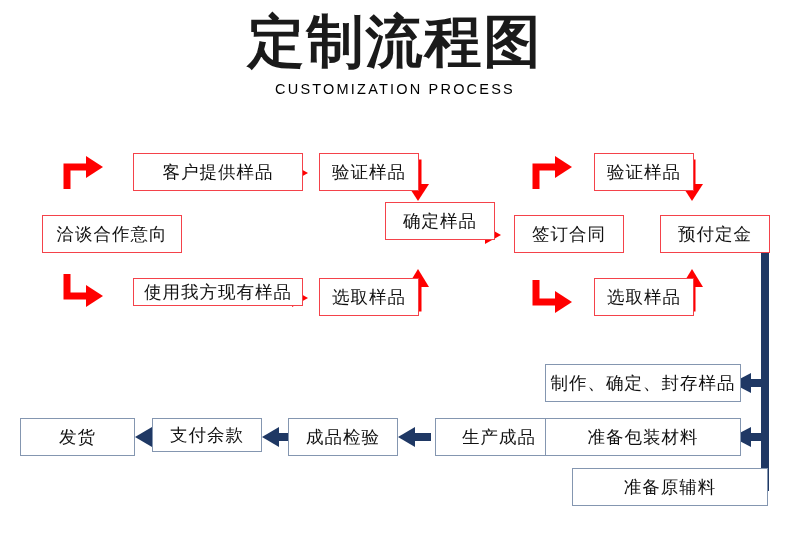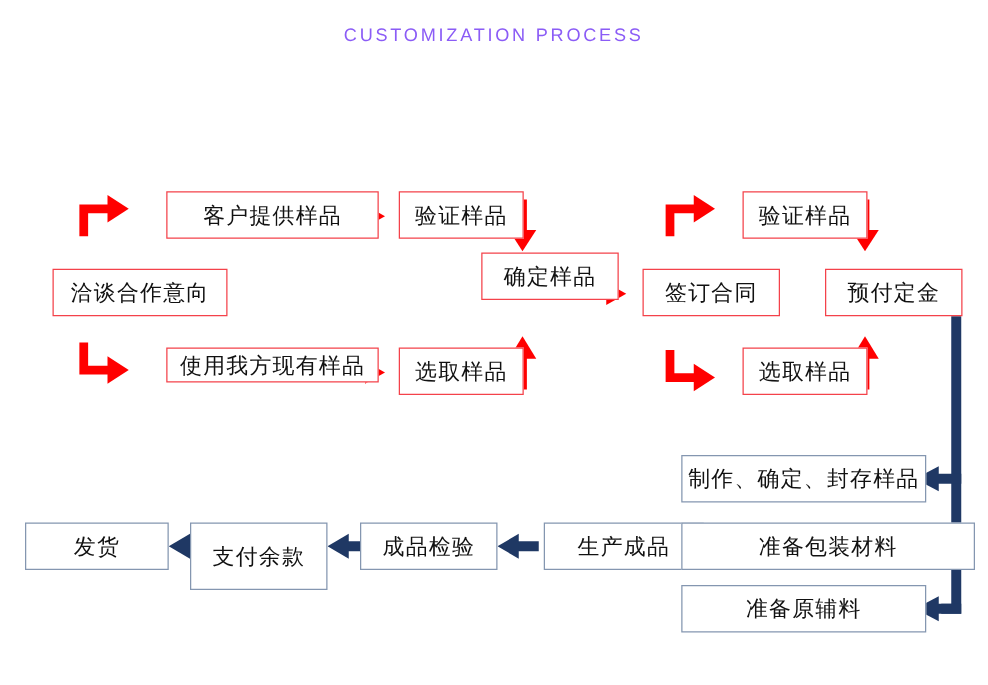--- a/index.html
+++ b/index.html
@@ -25,21 +25,21 @@
     font-size: 57px;
     font-weight: bold;
     letter-spacing: 2px;
     color: #1a1a1a;
     line-height: 1.05;
   }
   #sub-title {
     margin-top: 9px;
     font-size: 14.5px;
     letter-spacing: 2.2px;
-    color: #8b5cf6;
+    color: #000000;
     font-weight: normal;
   }
 
   
   .node {
     position: absolute;
     display: flex;
     align-items: center;
     justify-content: center;
     background: #ffffff;
@@ -56,20 +56,21 @@
   .arrow { position: absolute; z-index: 4; }
   .arrow svg { display: block; overflow: visible; }
 
   
   .bus { position: absolute; z-index: 3; }
 </style>
 </head>
 <body>
 
 <div id="title-block">
+  <div id="main-title">定制流程图</div>
   <div id="sub-title">CUSTOMIZATION PROCESS</div>
 </div>
 
 <div class="arrow" style="left:62px; top:153px;">
   <svg width="44" height="38" viewBox="0 0 44 38">
     <path d="M5 36 L5 14 L27 14" fill="none" stroke="#ff0000" stroke-width="7" stroke-linecap="butt"></path>
     <path d="M24 3 L41 14 L24 25 Z" fill="#ff0000"></path>
   </svg>
 </div>
 
@@ -216,21 +217,21 @@
   <span>发货</span>
 </div>
 
 <div class="arrow" style="left:134px; top:426px;">
   <svg width="34" height="22" viewBox="0 0 34 22">
     <path d="M34 11 L14 11" fill="none" stroke="#1f3864" stroke-width="8"></path>
     <path d="M18 1 L1 11 L18 21 Z" fill="#1f3864"></path>
   </svg>
 </div>
 
-<div class="node navy" style="left:152px; top:418px; width:110px; height:54px;">
+<div class="node navy" style="left:152px; top:418px; width:110px; height:34px;">
   <span>支付余款</span>
 </div>
 
 <div class="arrow" style="left:261px; top:426px;">
   <svg width="34" height="22" viewBox="0 0 34 22">
     <path d="M34 11 L14 11" fill="none" stroke="#1f3864" stroke-width="8"></path>
     <path d="M18 1 L1 11 L18 21 Z" fill="#1f3864"></path>
   </svg>
 </div>
 
@@ -249,19 +250,19 @@
   <span>生产成品</span>
 </div>
 
 <div class="arrow" style="left:528px; top:426px;">
   <svg width="34" height="22" viewBox="0 0 34 22">
     <path d="M34 11 L14 11" fill="none" stroke="#1f3864" stroke-width="8"></path>
     <path d="M18 1 L1 11 L18 21 Z" fill="#1f3864"></path>
   </svg>
 </div>
 
-<div class="node navy" style="left:545px; top:418px; width:235px; height:38px;font-family:Liberation Mono, monospace;">
+<div class="node navy" style="left:545px; top:418px; width:196px; height:38px;font-family:Liberation Mono, monospace;">
   <span>准备包装材料</span>
 </div>
 
-<div class="node navy" style="left:545px; top:468px; width:196px; height:38px;">
+<div class="node navy" style="left:572px; top:468px; width:196px; height:38px;">
   <span>准备原辅料</span>
 </div>
 
 </body></html>

